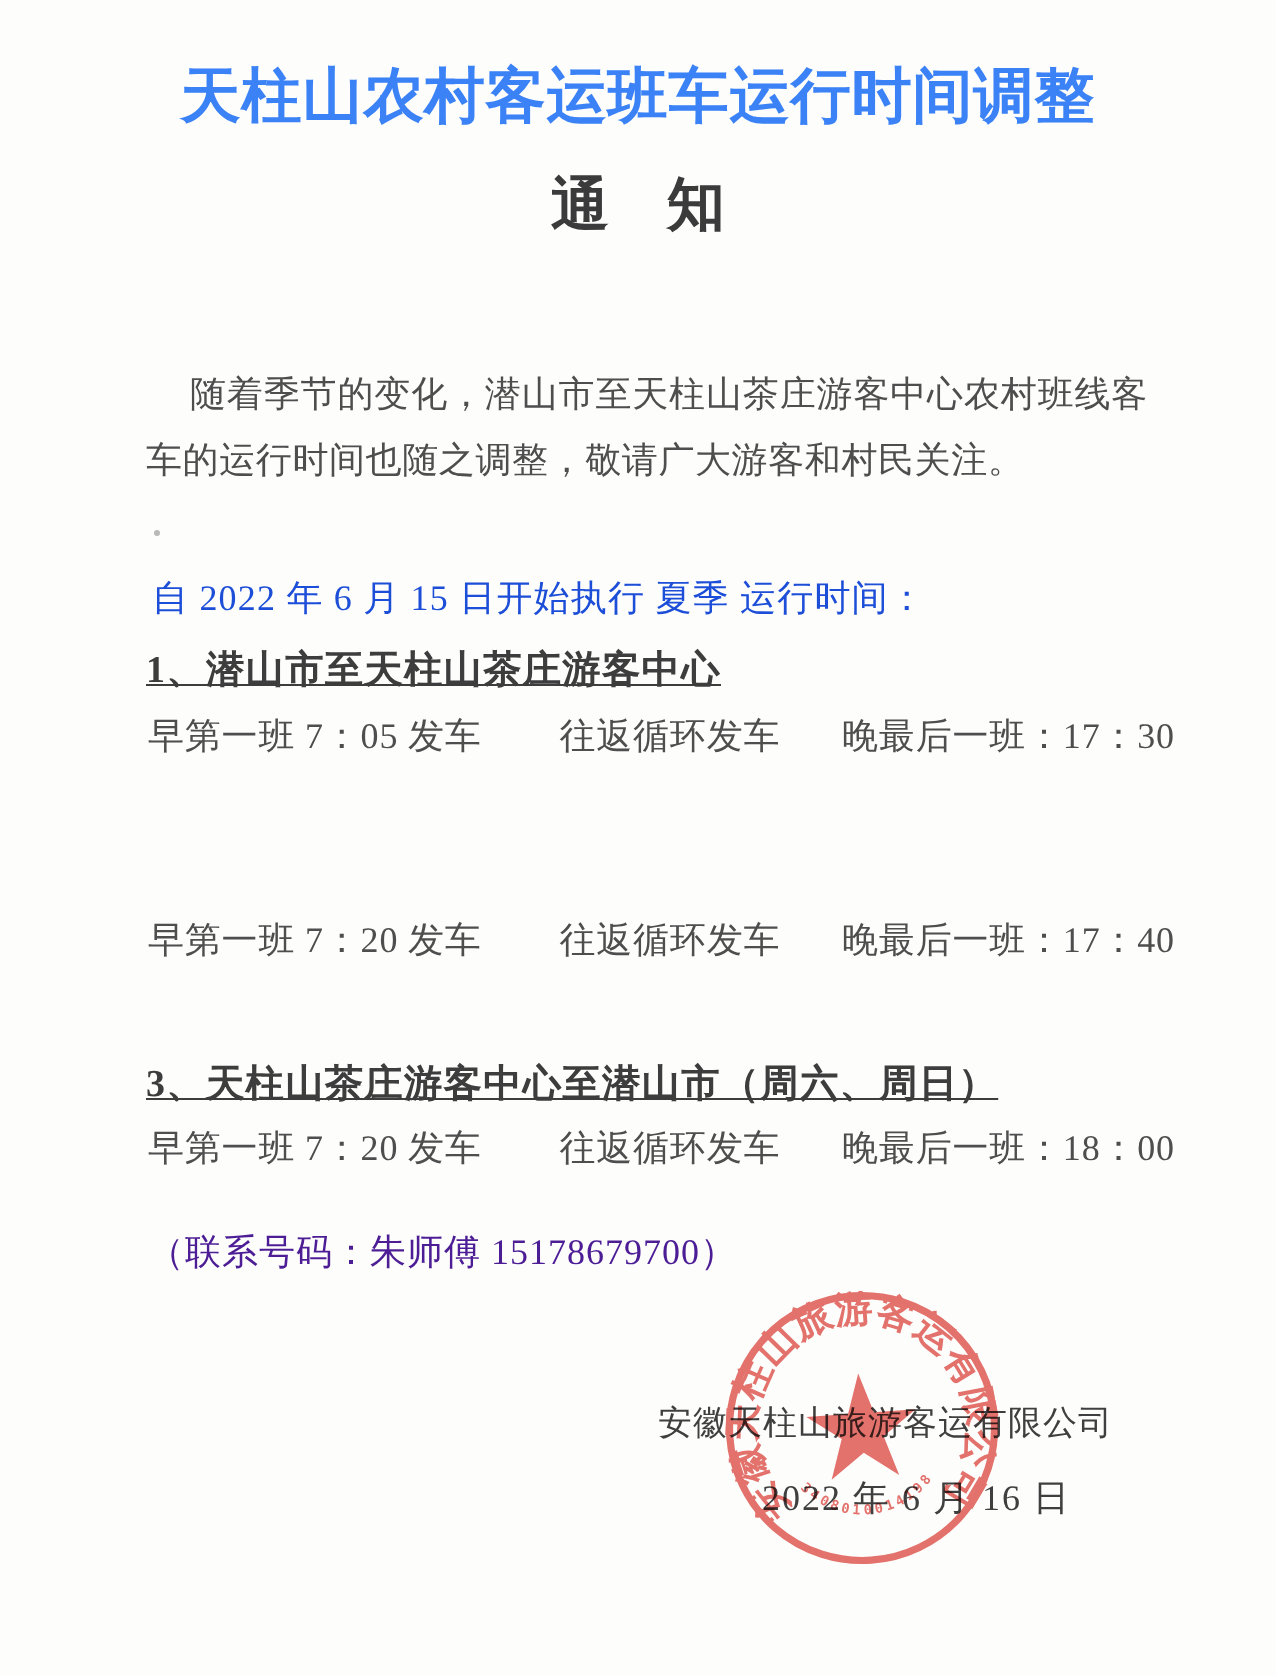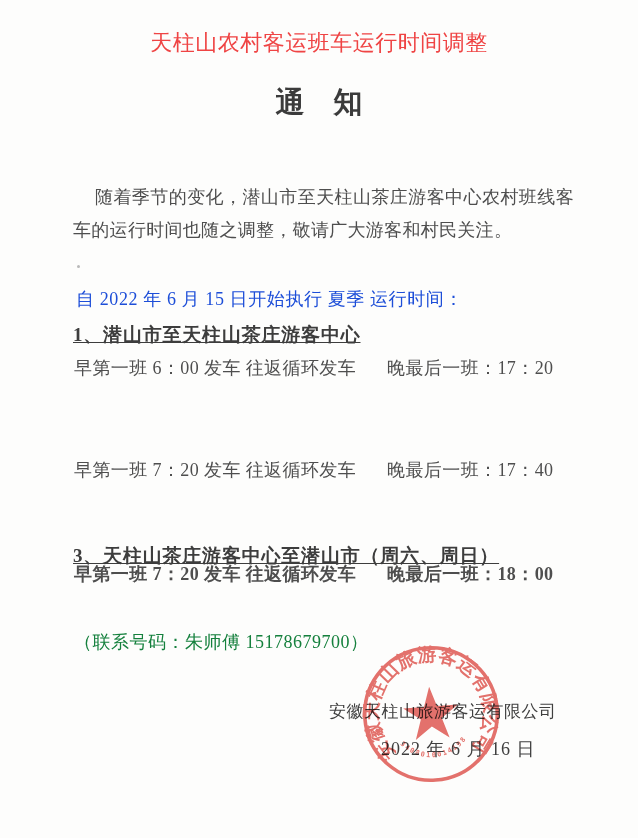--- a/index.html
+++ b/index.html
@@ -15,24 +15,24 @@
     background: #fdfdfc;
     overflow: hidden;
     font-family: "Liberation Serif", "DejaVu Serif", serif;
     color: #4a4a4a;
   }
   .abs { position: absolute; }
 
   .title-main {
     top: 28px; left: 0; right: 0;
     text-align: center;
-    font-size: 22px;
-    font-weight: normal;
+    font-size: 30px;
+    font-weight: bold;
     letter-spacing: 0.5px;
-    color: #ef4444;
+    color: #3b82f6;
   }
   .title-sub {
     top: 83px; left: 0; right: 0;
     text-align: center;
     font-size: 29px;
     font-weight: bold;
     color: #3b3b3b;
   }
 
   .intro {
@@ -63,35 +63,35 @@
     white-space: nowrap;
     text-decoration: underline;
   }
   .schedule-row {
     left: 74px;
     font-size: 18px;
     letter-spacing: 0.4px;
     color: #4e4e4e;
     white-space: nowrap;
   }
-  .schedule-row .seg-mid  { }
+  .schedule-row .seg-mid  { margin-left: 34px; }
   .schedule-row .seg-last { margin-left: 26px; }
 
   .h1 { top: 322px; }
   .r1 { top: 356px; }
   .h2 { top: 424px; }
   .r2 { top: 458px; text-align: right; }
-  .h3 { top: 529px; margin-top: 14px; }
-  .r3 { top: 562px; font-weight: bold; }
+  .h3 { top: 529px; }
+  .r3 { top: 562px; }
 
   .contact-line {
-    top: 630px; left: 74px;
+    top: 614px; left: 74px;
     font-size: 18px;
     letter-spacing: 0.5px;
-    color: #15803d;
+    color: #4c1d95;
     white-space: nowrap;
   }
 
   .company-line {
     top: 700px; left: 329px;
     font-size: 17px;
     letter-spacing: 0.5px;
     color: #3f3f3f;
     white-space: nowrap;
   }
@@ -127,23 +127,23 @@
   <div class="abs title-main">天柱山农村客运班车运行时间调整</div>
 
   <div class="abs title-sub">通　知</div>
 
   <div class="abs intro">随着季节的变化，潜山市至天柱山茶庄游客中心农村班线客车的运行时间也随之调整，敬请广大游客和村民关注。</div>
 
   <div class="abs effective-line">自 2022 年 6 月 15 日开始执行  夏季  运行时间：</div>
 
   <div class="abs section-heading h1">1、潜山市至天柱山茶庄游客中心</div>
   <div class="abs schedule-row r1">
-    <span class="seg-first">早第一班 6：00 发车</span>
+    <span class="seg-first">早第一班 7：05 发车</span>
     <span class="seg-mid">往返循环发车</span>
-    <span class="seg-last">晚最后一班：17：20</span>
+    <span class="seg-last">晚最后一班：17：30</span>
   </div>
 
   <div class="abs schedule-row r2">
     <span class="seg-first">早第一班 7：20 发车</span>
     <span class="seg-mid">往返循环发车</span>
     <span class="seg-last">晚最后一班：17：40</span>
   </div>
 
   <div class="abs section-heading h3">3、天柱山茶庄游客中心至潜山市（周六、周日）</div>
   <div class="abs schedule-row r3">

